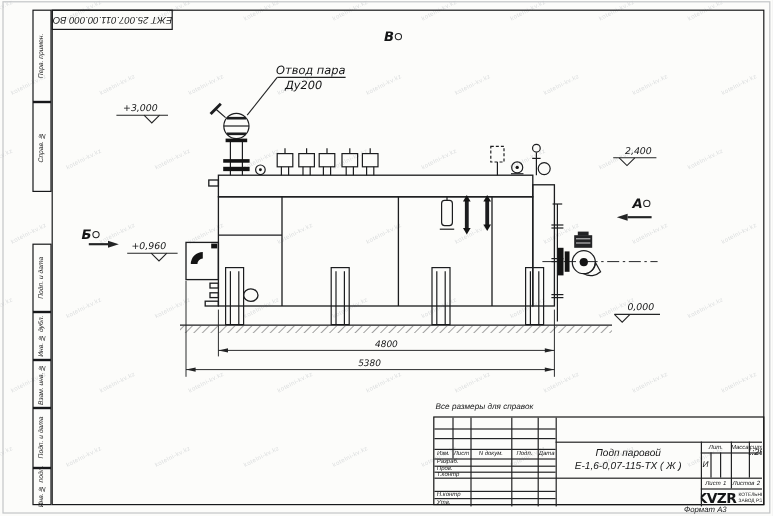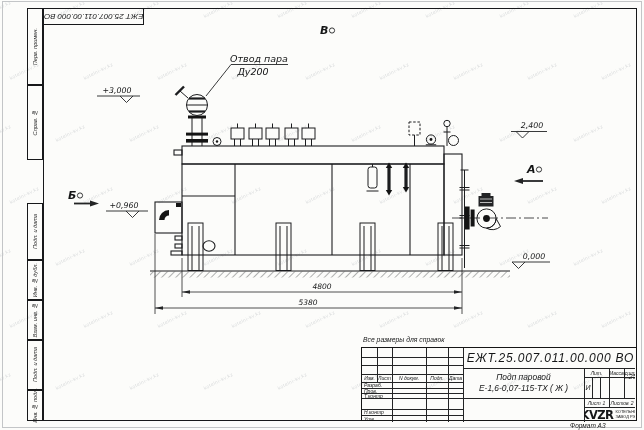--- a/index.html
+++ b/index.html
@@ -343,21 +343,20 @@
     <div class="abs lbl" style="left:30px;top:26px;width:34px;height:8px">N докум.</div>
     <div class="abs lbl" style="left:64px;top:26px;width:22px;height:8px">Подп.</div>
     <div class="abs lbl" style="left:86px;top:26px;width:15px;height:8px">Дата</div>
 
     <div class="abs lbl lbl-left" style="left:0;top:34px;width:30px;height:6px">Разраб.</div>
     <div class="abs lbl lbl-left" style="left:0;top:40px;width:30px;height:5px">Пров.</div>
     <div class="abs lbl lbl-left" style="left:0;top:45px;width:30px;height:5px">Т.контр</div>
     <div class="abs lbl lbl-left" style="left:0;top:61px;width:30px;height:6px">Н.контр</div>
     <div class="abs lbl lbl-left" style="left:0;top:67px;width:30px;height:7px">Утв.</div>
 
-    <div class="abs docnum" style="left:101px;top:0;width:175px;height:20px">ЕЖТ.25.007.011.00.000  ВО</div>
 
     <div class="abs pname" style="left:101px;top:20px;width:121px;height:30px">
       <span>Подп паровой</span>
       <span>Е-1,6-0,07-115-ТХ ( Ж )</span>
     </div>
 
     <div class="abs lbl" style="left:222px;top:20px;width:25px;height:9px">Лит.</div>
     <div class="abs lbl" style="left:247px;top:20px;width:15px;height:9px">Масса</div>
     <div class="abs lbl" style="left:262px;top:20px;width:11px;height:9px">Масштаб</div>
     <div class="abs litv" style="left:222px;top:29px;width:8px;height:21px">И</div>

